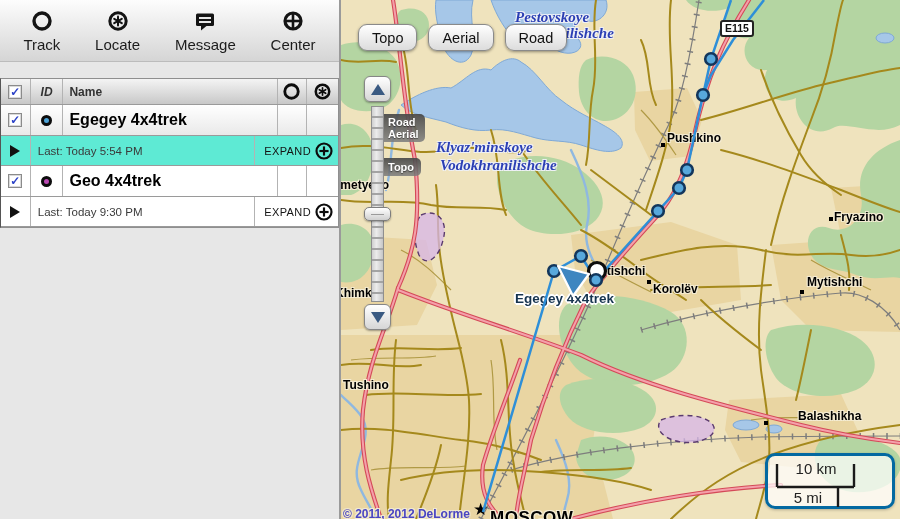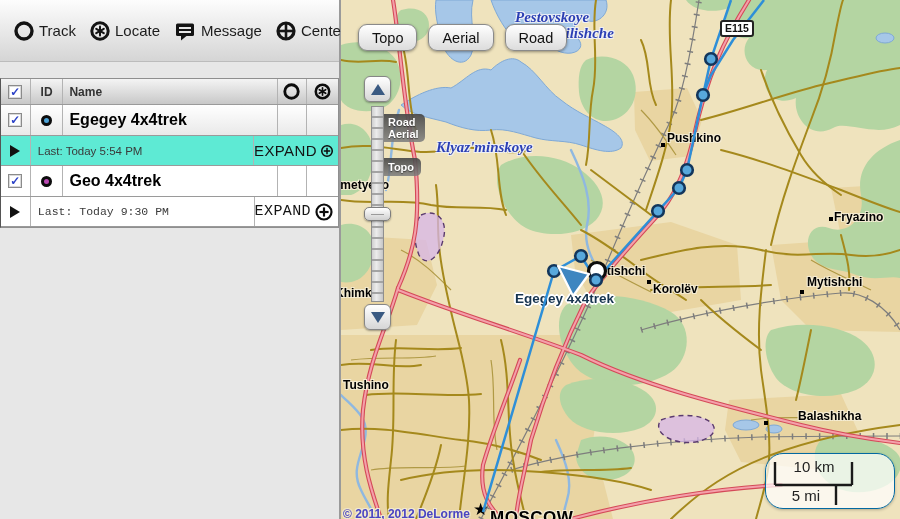--- a/index.html
+++ b/index.html
@@ -2,49 +2,49 @@
 <html><head>
 <meta charset="utf-8">
 <style>
   * { margin:0; padding:0; box-sizing:border-box; }
   html,body { width:900px; height:519px; overflow:hidden; }
   body { font-family:"Liberation Sans", sans-serif; background:#e7e7e7; display:flex; }
 
   
   .sidebar { width:341px; height:519px; background:#e7e7e7; border-right:2px solid #9a9a9a; position:relative; flex:0 0 341px; }
   .toolbar { height:62px; background:linear-gradient(#fdfdfd,#d5d5d5); border-bottom:1px solid #bcbcbc; display:flex; align-items:center; justify-content:space-around; padding:0 6px; }
-  .tool-btn { display:flex; flex-direction:row; align-items:center; gap:3px; cursor:pointer; padding:2px 6px; }
+  .tool-btn { display:flex; flex-direction:column; align-items:center; gap:3px; cursor:pointer; padding:2px 6px; }
   .tool-btn .lbl { font-size:15px; color:#1c1c1c; }
   .tool-btn svg { display:block; }
 
   .tracker-table { margin-top:16px; border:1px solid #8f8f8f; border-left:1px solid #555; background:#fff; }
   .trow { display:flex; align-items:stretch; border-bottom:1px solid #9a9a9a; }
-  .trow:last-child { border-bottom:1px solid #9a9a9a;font-family:Liberation Mono, monospace; }
+  .trow:last-child { border-bottom:1px solid #9a9a9a; }
   .cell { border-right:1px solid #b3b3b3; display:flex; align-items:center; }
   .cell:last-child { border-right:none; }
 
   .thead { height:26px; background:linear-gradient(#f4f4f4,#c8c8c8); }
   .thead .cell { font-size:12px; font-weight:bold; color:#333; }
   .c-check { width:30px; justify-content:center; }
-  .c-id    { width:33px; justify-content:center; font-size:12px; font-weight:bold; color:#333; }
+  .c-id    { width:33px; justify-content:center; font-size:12px; font-weight:bold; color:#333;font-style:italic; }
   .c-name  { width:216px; padding-left:6px; }
   .c-ico1  { width:30px; justify-content:center; }
   .c-ico2  { width:31px; justify-content:center; }
 
   .row-name { height:31px; background:linear-gradient(#ffffff,#e9e9e9); }
   .row-name .name { font-size:16px; font-weight:bold; color:#000; }
   .row-name.plain { background:#fff; }
 
   .row-detail { height:30px; }
   .row-detail.gray { background:#5eead4; }
   .row-detail.white { background:#fff; }
   .c-arrow { width:30px; justify-content:center; }
   .c-last  { width:225px; padding-left:7px; font-size:11.5px; color:#3a3a3a; }
   .c-expand{ width:84px; justify-content:flex-end; padding-right:4px; gap:3px; }
-  .expand-lbl { font-size:15px; letter-spacing:.4px; color:#141414; }
+  .expand-lbl { font-size:11px; letter-spacing:.4px; color:#141414; }
 
   .checkbox { width:14px; height:14px; background:#fff; border:1px solid #8b8b8b; box-shadow:0 0 0 1px #d9d9d9 inset; font-size:12px; font-weight:bold; color:#2d43c8; display:flex; align-items:center; justify-content:center; line-height:1; cursor:pointer; }
   .id-dot { width:11px; height:11px; border-radius:50%; border:3px solid #0d0d0d; }
   .tri-right { width:0; height:0; border-top:6px solid transparent; border-bottom:6px solid transparent; border-left:10px solid #111; cursor:pointer; }
 
   
   .map { position:relative; width:559px; height:519px; flex:0 0 559px; overflow:hidden; background:#efe3bd; }
   .map svg.base, .map svg.overlay { position:absolute; left:0; top:0; }
   .layer-labels { position:absolute; left:0; top:0; width:559px; height:519px; pointer-events:none; z-index:3; }
   svg.overlay { z-index:4; }
@@ -75,21 +75,21 @@
   .zoom-track { position:absolute; left:30px; top:99px; width:13px; height:196px; background:linear-gradient(90deg,#cfcfcf,#ececec 40%,#c6c6c6); border:1px solid #8f8f8f; background-clip:padding-box; cursor:pointer; }
   .zoom-track .ticks { position:absolute; inset:0; background:repeating-linear-gradient(to bottom, transparent 0 9px, #a3a3a3 9px 11px); }
   .zoom-flag { position:absolute; background:linear-gradient(rgba(72,72,72,.92),rgba(125,125,125,.85)); color:#fff; font-size:11px; font-weight:bold; line-height:12px; padding:2px 6px 2px 4px; border-radius:0 5px 5px 0; text-shadow:0 1px 1px rgba(0,0,0,.5); }
   .zoom-flag.f1 { left:43px; top:107px; }
   .zoom-flag.f2 { left:43px; top:151px; padding:3px 7px 3px 4px; }
   .zoom-handle { position:absolute; left:23px; top:200px; width:27px; height:14px; background:linear-gradient(#ffffff,#cfcfcf); border:1px solid #7e7e7e; border-radius:5px; box-shadow:0 1px 2px rgba(0,0,0,.35); cursor:grab; }
   .zoom-handle::after { content:""; position:absolute; left:6px; right:6px; top:6px; border-top:1px solid #9a9a9a; }
 
   .route-badge { position:absolute; left:379px; top:13px; background:#fff; border:2px solid #222; border-radius:3px; font-size:10.5px; font-weight:bold; color:#111; padding:0 3px; line-height:13px; z-index:3; }
 
-  .scale-box { position:absolute; left:424px; top:446px; width:130px; height:56px; background:rgba(255,255,255,.72); border:1px solid #0369a1; border-radius:18px; box-shadow:0 1px 3px rgba(0,0,0,.25); }
+  .scale-box { position:absolute; left:424px; top:446px; width:130px; height:56px; background:rgba(255,255,255,.72); border:3px solid #0369a1; border-radius:10px; box-shadow:0 1px 3px rgba(0,0,0,.25); }
   .scale-box svg { position:absolute; left:0; top:0; }
   .scale-km { position:absolute; left:0; top:4px; width:96px; text-align:center; font-size:15px; color:#222; }
   .scale-mi { position:absolute; left:0; top:33px; width:80px; text-align:center; font-size:15px; color:#222; }
 
   .copyright { position:absolute; left:2px; bottom:5px; font-size:12px; font-weight:bold; color:#4a45c2; z-index:6;
     text-shadow:-1px -1px 0 #f0ead2,1px -1px 0 #f0ead2,-1px 1px 0 #f0ead2,1px 1px 0 #f0ead2; }
 </style>
 </head>
 <body>
 
@@ -352,20 +352,21 @@
       <div class="map-dot" style="left: 306px; top: 280px;"></div>
       <div class="map-label city" style="left: 429px; top: 409px; padding-left: 28px;">Balashikha</div>
       <div class="map-dot" style="left: 423px; top: 421px;"></div>
       <div class="map-label city" style="left: 249px; top: 264px;">Mytishchi</div>
       <div class="map-label city" style="left: -6px; top: 286px;">Khimki</div>
       <div class="map-label city" style="left: 2px; top: 378px;">Tushino</div>
       <div class="map-label city" style="left: -34px; top: 178px;">Sheremetyevo</div>
       <div class="map-label city-major" style="left: 149px; top: 492px;">MOSCOW</div>
       <div class="map-label star" style="left: 132px; top: 499px;">★</div>
       <div class="map-label water" style="left: 95px; top: 139px;">Klyaz'minskoye</div>
+      <div class="map-label water" style="left: 99px; top: 157px;">Vodokhranilishche</div>
       <div class="map-label water" style="left: 174px; top: 9px;">Pestovskoye</div>
       <div class="map-label water" style="left: 187px; top: 25px;">khranilishche</div>
       <div class="map-label tracker" style="left: 174px; top: 291px;">Egegey 4x4trek</div>
     </div>
 
   <svg class="overlay" id="track-layer" width="559" height="519" viewBox="0 0 559 519">
       <polyline points="142,512 213,271 240,256 255,280 317,211 338,188 346,170 362,95 370,59 390,0" fill="none" stroke="#2e8fd8" stroke-width="2.5"></polyline>
       <polyline points="423,0 392,40 370,75 362,95" fill="none" stroke="#2e8fd8" stroke-width="2.5"></polyline>
       <circle cx="256" cy="271" r="8.5" fill="#ffffff" stroke="#0d0d0d" stroke-width="3.2"></circle>
       <circle cx="370" cy="59" r="5.8" fill="#57a8dc" stroke="#12365c" stroke-width="2.6"></circle>

